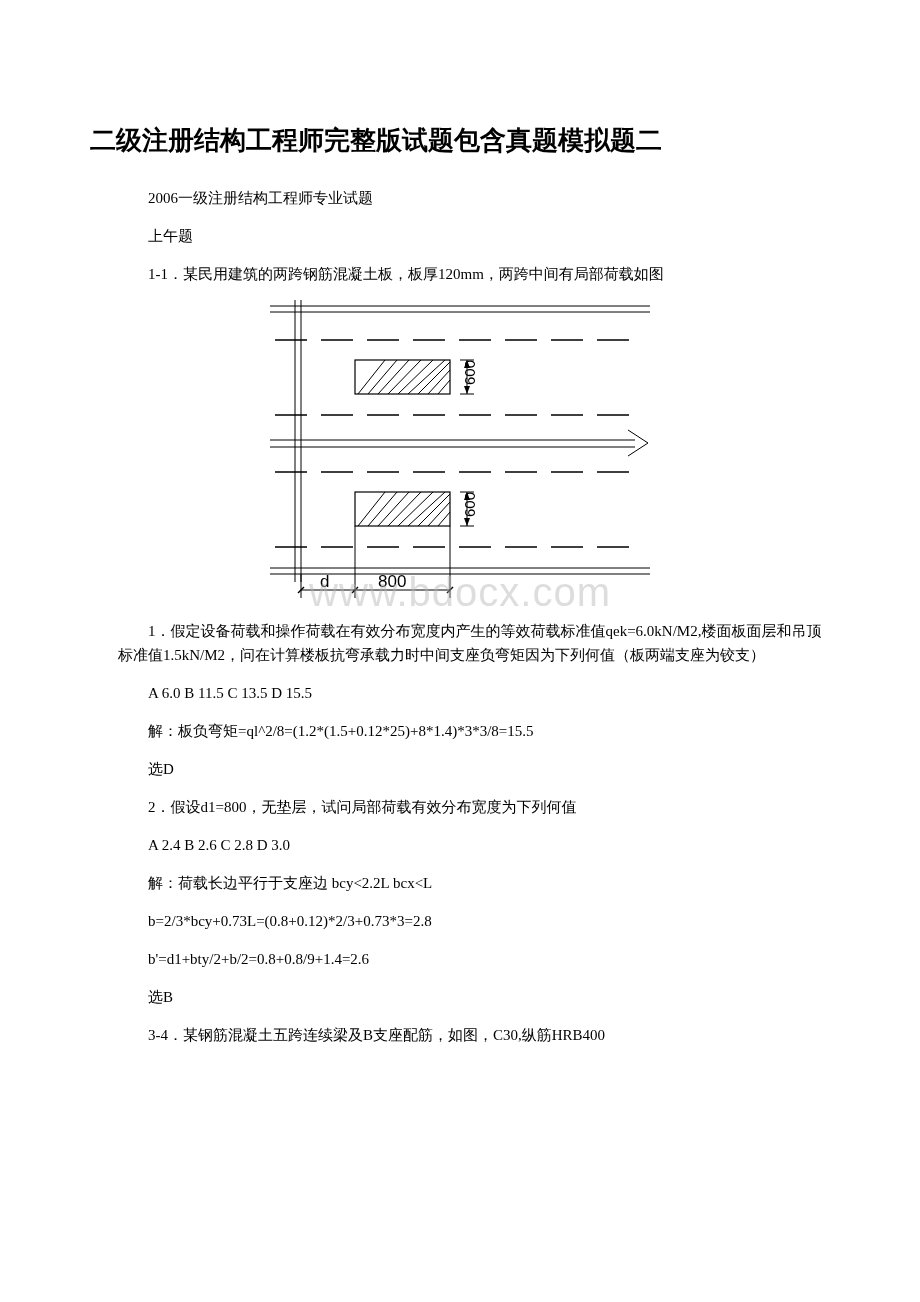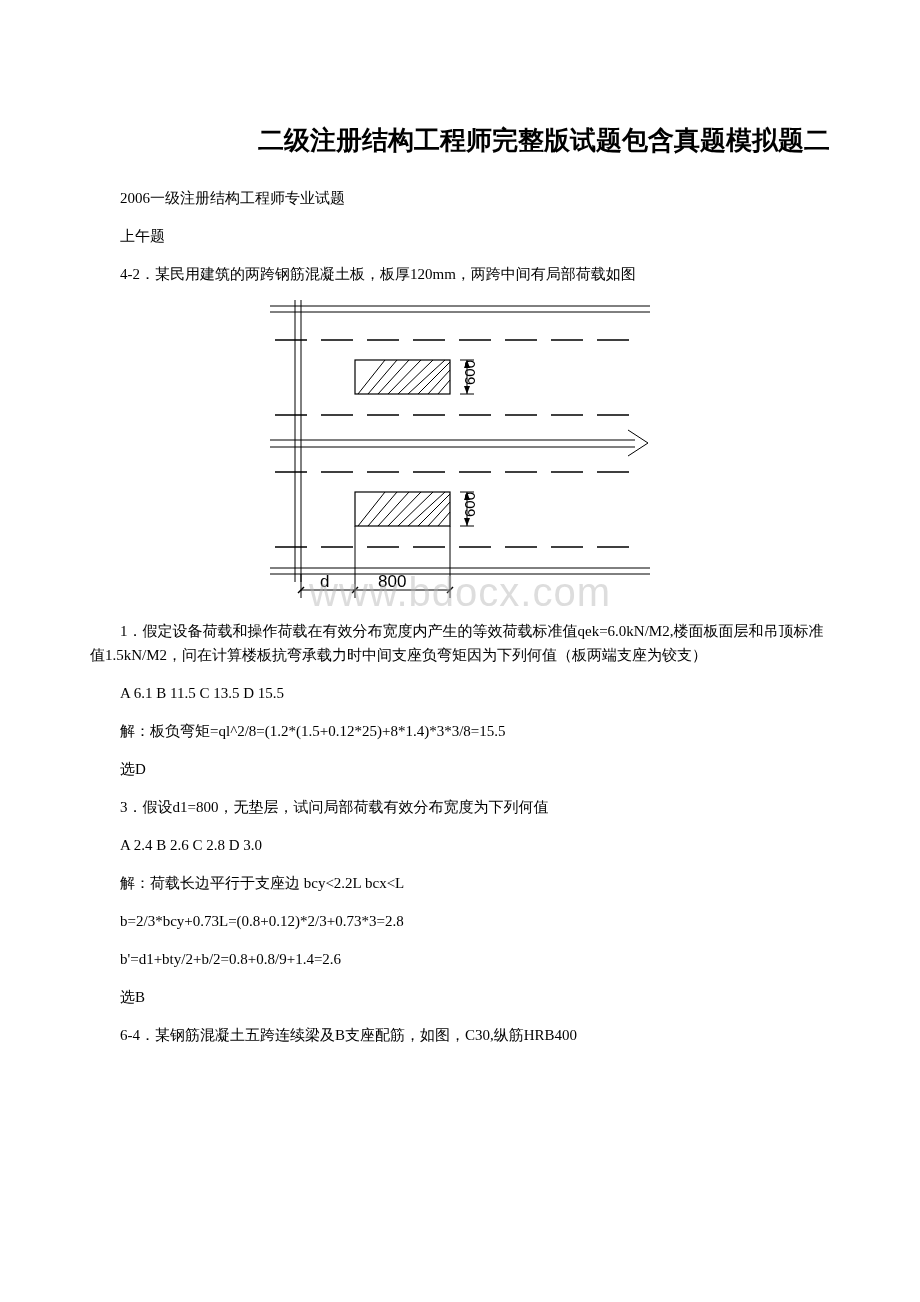--- a/index.html
+++ b/index.html
@@ -13,27 +13,28 @@
       width: 920px;
       margin: 0 auto;
       padding: 120px 90px 60px 90px;
       font-size: 15px;
       line-height: 1.6;
       color: #000;
     }
     h1 {
       font-size: 26px;
       font-weight: bold;
-      text-align: right;
+      text-align: left;
       margin-bottom: 24px;
       font-family: "SimSun", "宋体", serif;
     }
     .para {
       margin-bottom: 14px;
       text-indent: 2em;
+      margin-left: 28px;
     }
     .diagram-container {
       text-align: center;
       margin: 12px 0 12px 0;
       position: relative;
     }
     .diagram-svg {
       display: inline-block;
     }
     .watermark {
@@ -49,21 +50,21 @@
       white-space: nowrap;
     }
   </style>
 </head>
 <body>
 
 <h1>二级注册结构工程师完整版试题包含真题模拟题二</h1>
 
 <div class="para">2006一级注册结构工程师专业试题</div>
 <div class="para">上午题</div>
-<div class="para">4-2．某民用建筑的两跨钢筋混凝土板，板厚120mm，两跨中间有局部荷载如图</div>
+<div class="para">1-1．某民用建筑的两跨钢筋混凝土板，板厚120mm，两跨中间有局部荷载如图</div>
 
 <div class="diagram-container">
   <svg class="diagram-svg" width="380" height="300" viewBox="0 0 380 300">
 
     <line x1="0" y1="6" x2="380" y2="6" stroke="#000" stroke-width="1"></line>
     <line x1="0" y1="12" x2="380" y2="12" stroke="#000" stroke-width="1"></line>
 
     <line x1="5" y1="40" x2="365" y2="40" stroke="#000" stroke-width="1.3" stroke-dasharray="32 14"></line>
 
     <g>
@@ -130,24 +131,24 @@
     <line x1="28" y1="293" x2="34" y2="287" stroke="#000" stroke-width="1.5"></line>
     <line x1="82" y1="293" x2="88" y2="287" stroke="#000" stroke-width="1.5"></line>
     <line x1="177" y1="293" x2="183" y2="287" stroke="#000" stroke-width="1.5"></line>
     <text x="50" y="287" font-size="17" font-family="Arial">d</text>
     <text x="108" y="287" font-size="17" font-family="Arial">800</text>
   </svg>
   <div class="watermark">www.bdocx.com</div>
 </div>
 
 <div class="para">1．假定设备荷载和操作荷载在有效分布宽度内产生的等效荷载标准值qek=6.0kN/M2,楼面板面层和吊顶标准值1.5kN/M2，问在计算楼板抗弯承载力时中间支座负弯矩因为下列何值（板两端支座为铰支）</div>
-<div class="para">A 6.1 B 11.5 C 13.5 D 15.5</div>
+<div class="para">A 6.0 B 11.5 C 13.5 D 15.5</div>
 <div class="para">解：板负弯矩=ql^2/8=(1.2*(1.5+0.12*25)+8*1.4)*3*3/8=15.5</div>
 <div class="para">选D</div>
 
-<div class="para">3．假设d1=800，无垫层，试问局部荷载有效分布宽度为下列何值</div>
+<div class="para">2．假设d1=800，无垫层，试问局部荷载有效分布宽度为下列何值</div>
 <div class="para">A 2.4 B 2.6 C 2.8 D 3.0</div>
 <div class="para">解：荷载长边平行于支座边 bcy&lt;2.2L bcx&lt;L</div>
 <div class="para">b=2/3*bcy+0.73L=(0.8+0.12)*2/3+0.73*3=2.8</div>
 <div class="para">b'=d1+bty/2+b/2=0.8+0.8/9+1.4=2.6</div>
 <div class="para">选B</div>
 
-<div class="para">6-4．某钢筋混凝土五跨连续梁及B支座配筋，如图，C30,纵筋HRB400</div>
+<div class="para">3-4．某钢筋混凝土五跨连续梁及B支座配筋，如图，C30,纵筋HRB400</div>
 
 </body></html>

